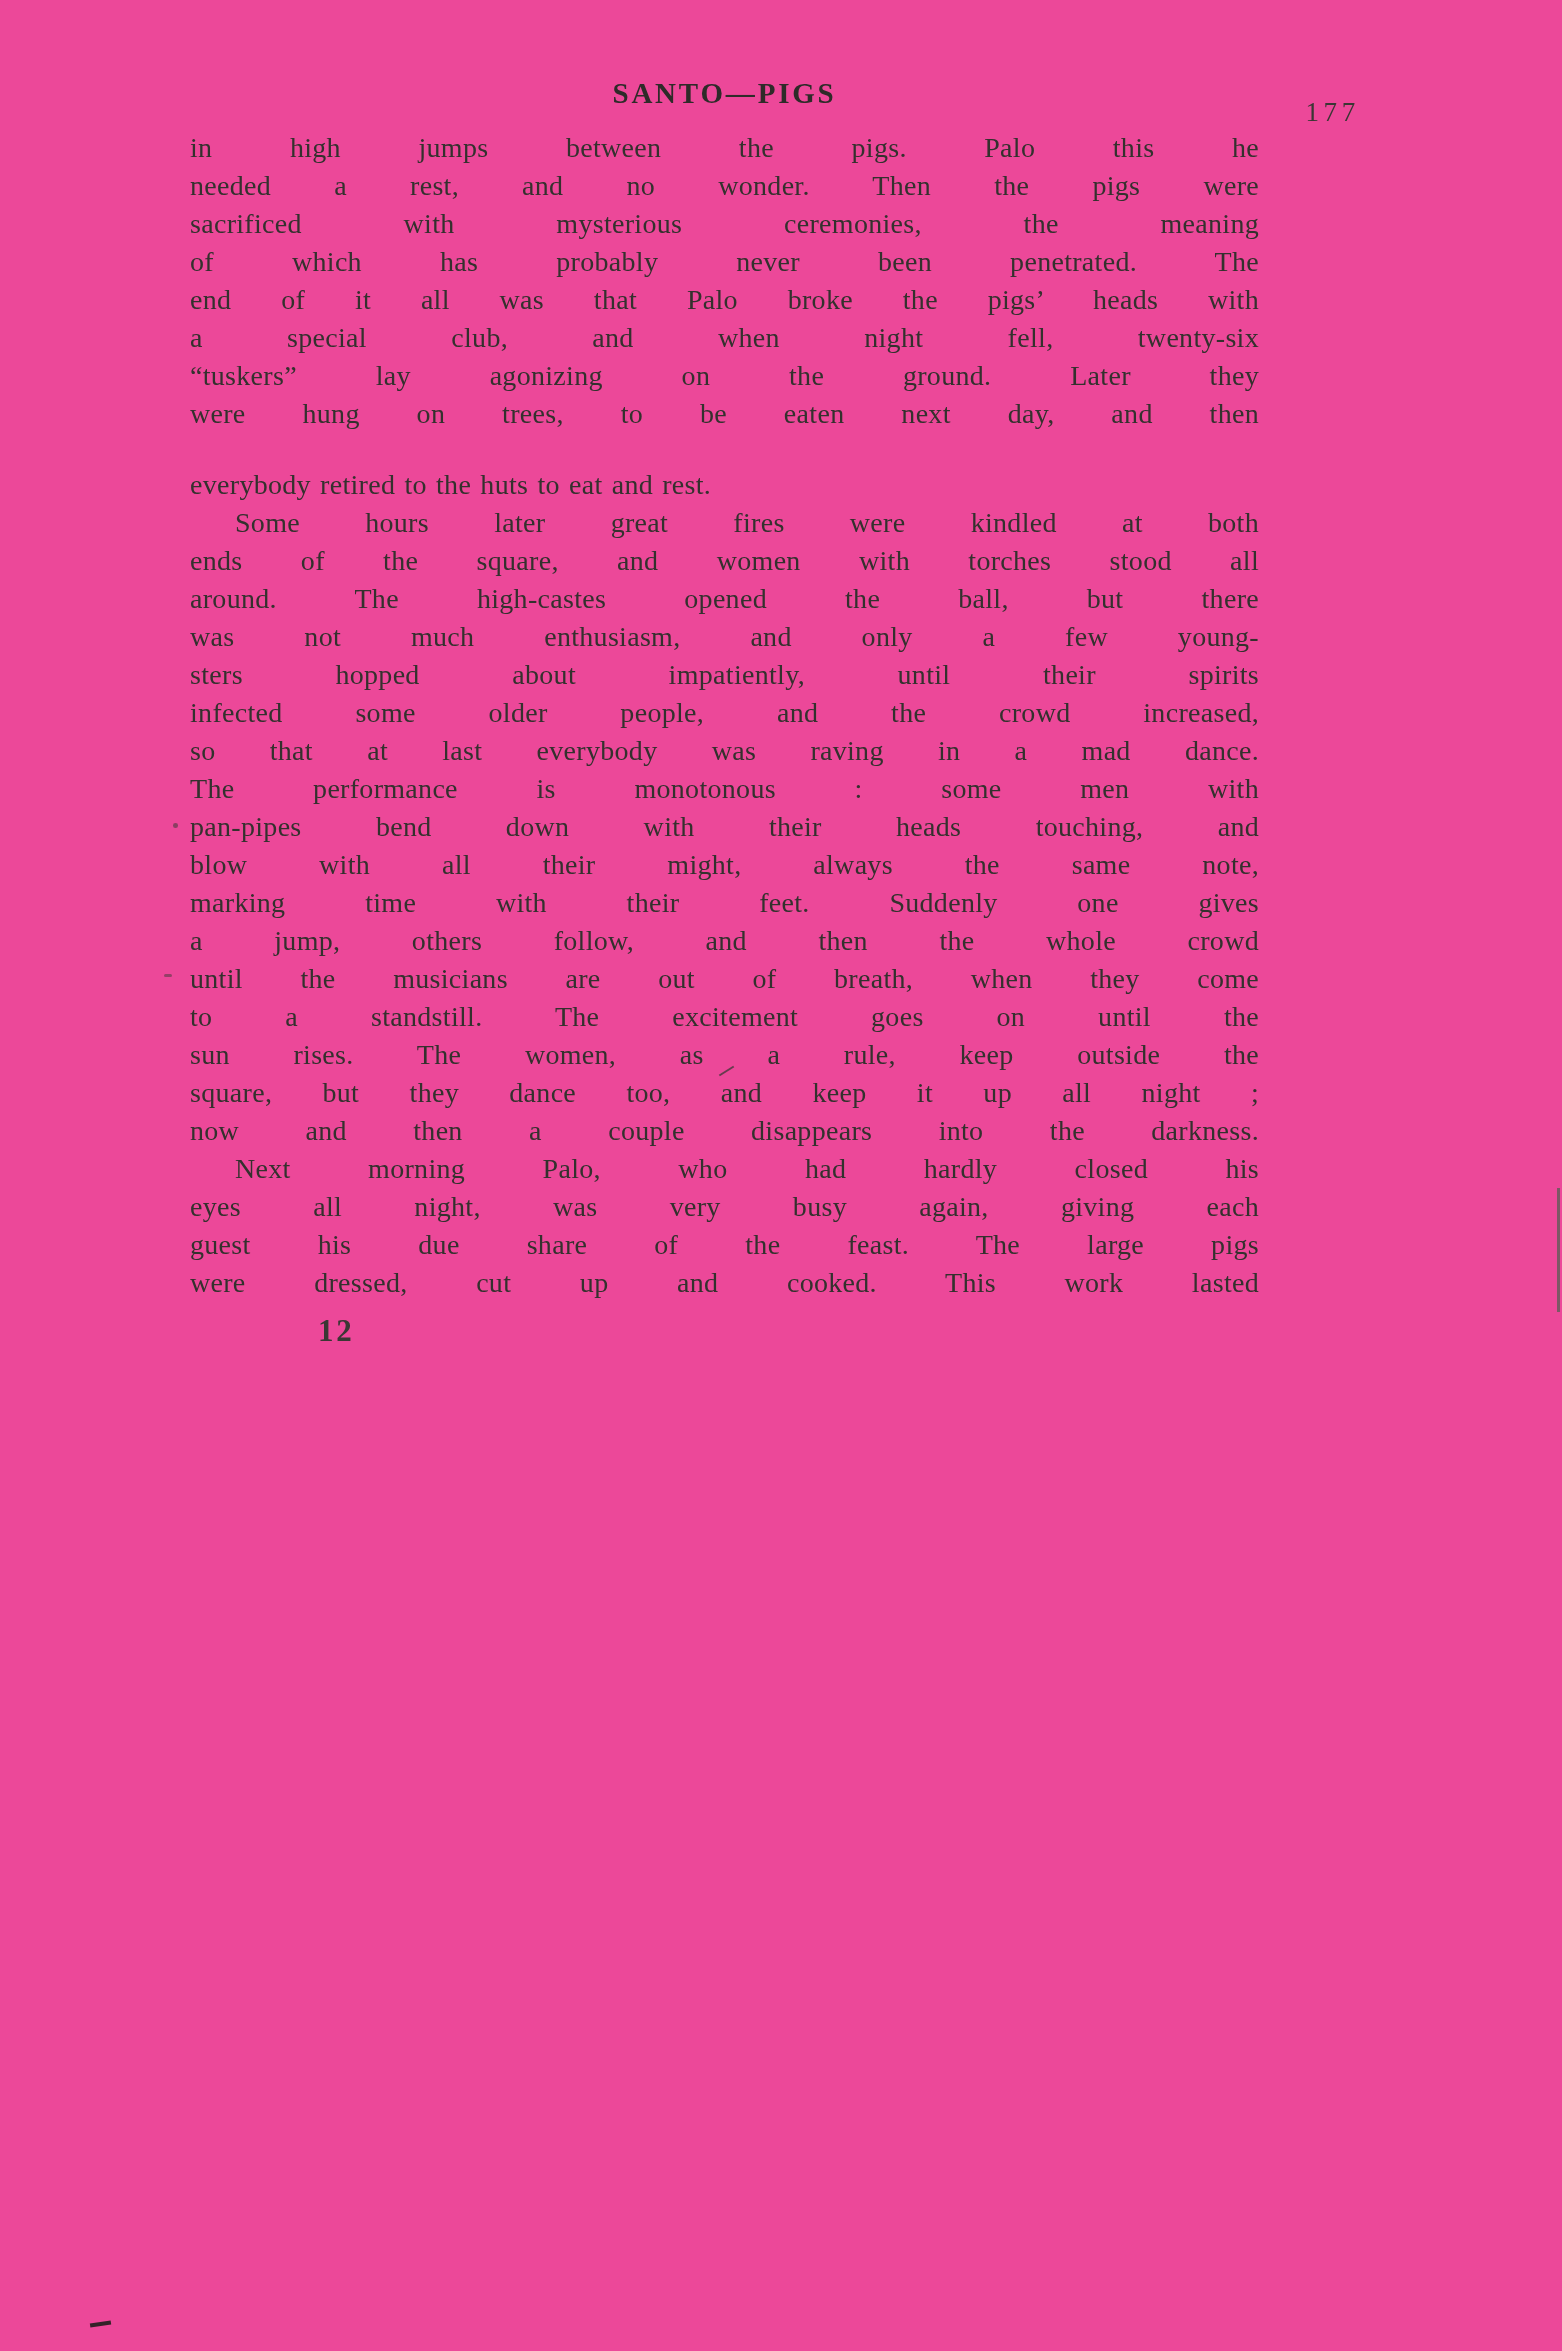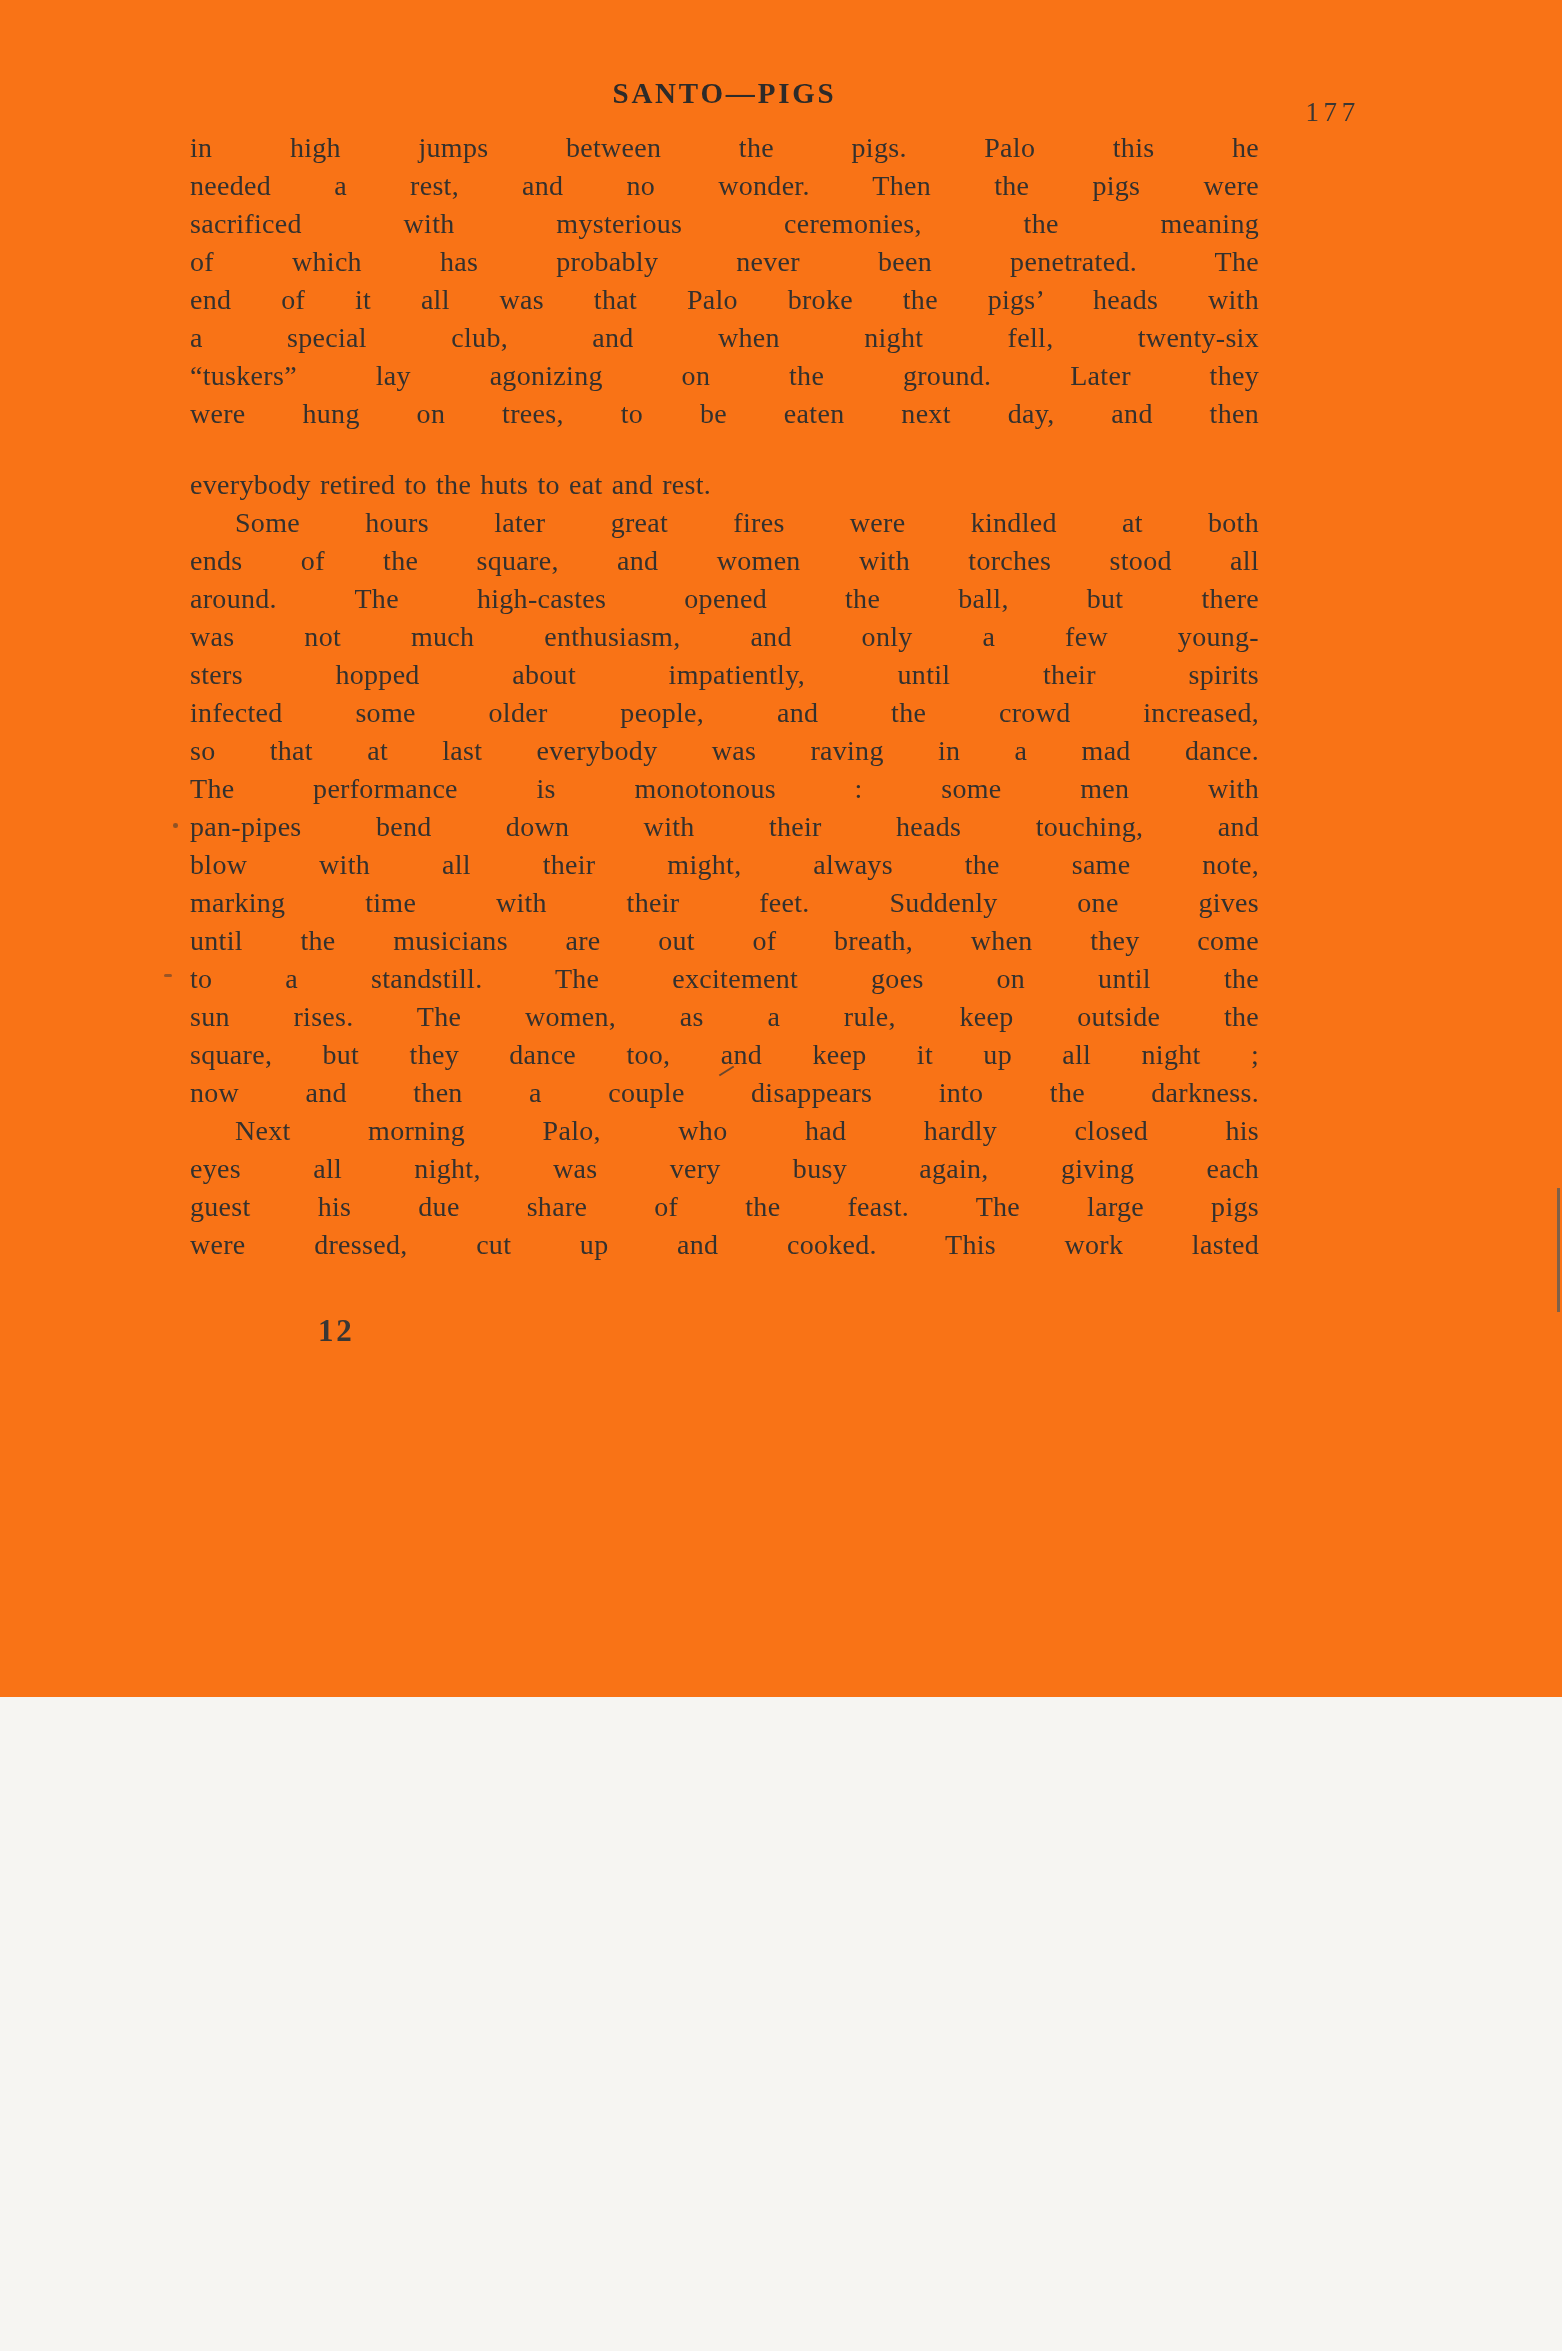--- a/index.html
+++ b/index.html
@@ -4,22 +4,22 @@
 <title>Scanned Book Page</title>
 <style>
   html, body {
     margin: 0;
     padding: 0;
     background: #f6f5f2;
   }
   .page {
     position: relative;
     width: 1562px;
-    height: 1697px;
-    background: #f97316;
+    height: 2351px;
+    background: #ec4899;
     overflow: hidden;
     font-family: "Liberation Serif", "DejaVu Serif", serif;
     color: #343130;
   }
   
   .header {
     position: absolute;
     left: 190px;
     top: 77px;
     width: 1168px;
@@ -142,20 +142,21 @@
         <div class="line">ends of the square, and women with torches stood all</div>
         <div class="line">around. The high-castes opened the ball, but there</div>
         <div class="line">was not much enthusiasm, and only a few young-</div>
         <div class="line">sters hopped about impatiently, until their spirits</div>
         <div class="line">infected some older people, and the crowd increased,</div>
         <div class="line">so that at last everybody was raving in a mad dance.</div>
         <div class="line">The performance is monotonous : some men with</div>
         <div class="line">pan-pipes bend down with their heads touching, and</div>
         <div class="line">blow with all their might, always the same note,</div>
         <div class="line">marking time with their feet. Suddenly one gives</div>
+        <div class="line">a jump, others follow, and then the whole crowd</div>
         <div class="line">until the musicians are out of breath, when they come</div>
         <div class="line">to a standstill. The excitement goes on until the</div>
         <div class="line">sun rises. The women, as a rule, keep outside the</div>
         <div class="line">square, but they dance too, and keep it up all night ;</div>
         <div class="line">now and then a couple disappears into the darkness.</div>
       </div>
       <div class="paragraph indent">
         <div class="line">Next morning Palo, who had hardly closed his</div>
         <div class="line">eyes all night, was very busy again, giving each</div>
         <div class="line">guest his due share of the feast. The large pigs</div>

